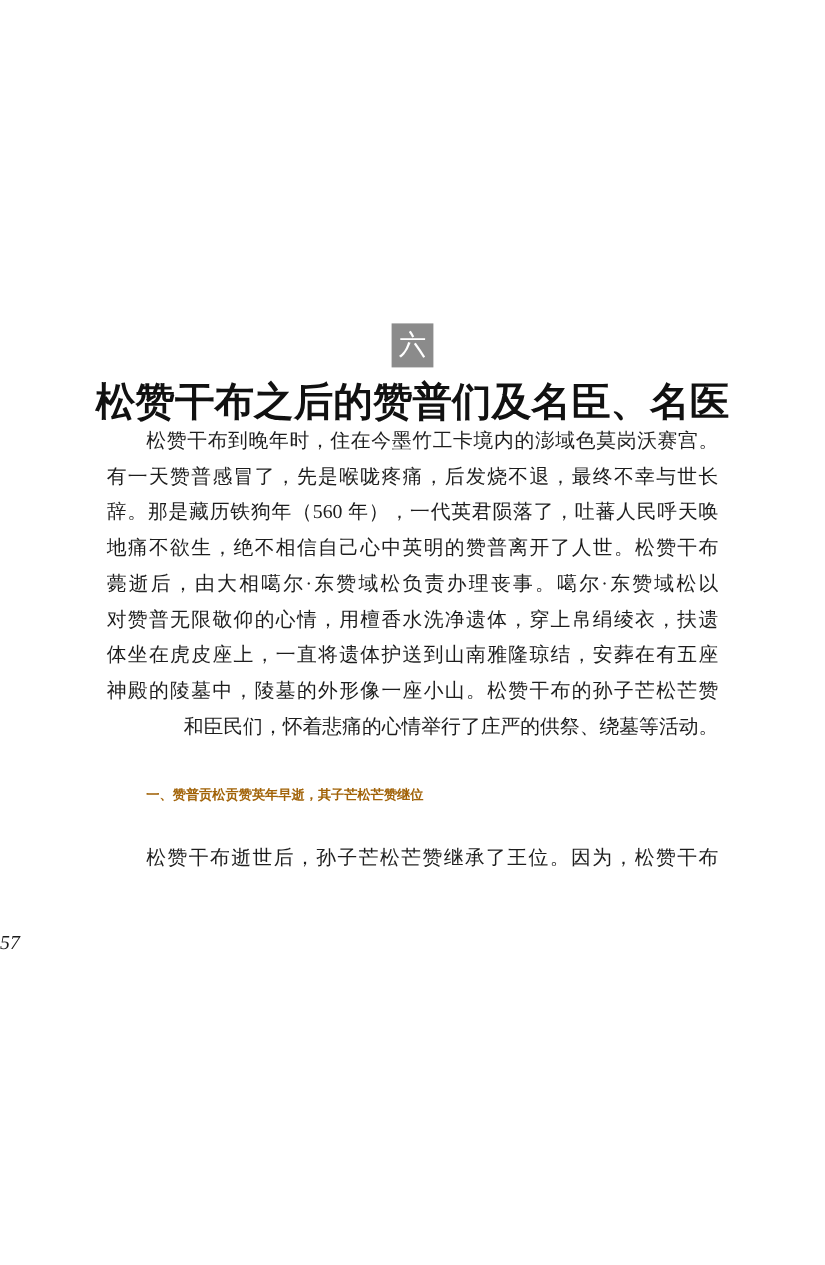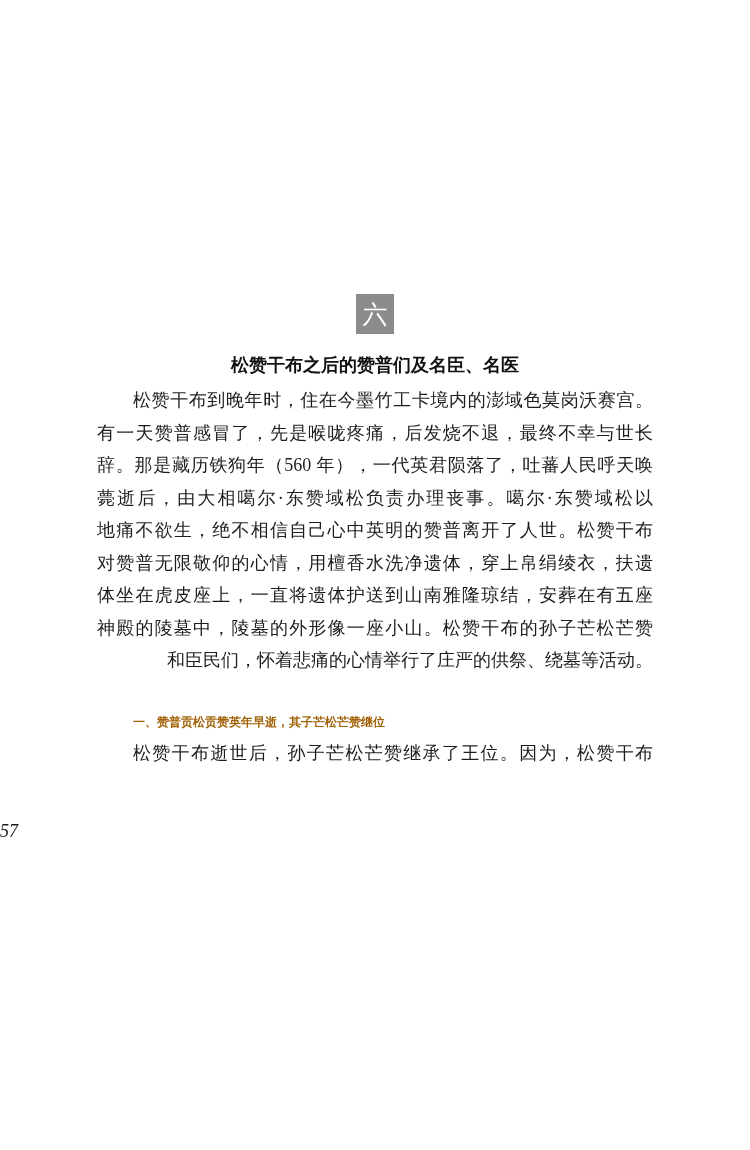--- a/index.html
+++ b/index.html
@@ -24,35 +24,35 @@
     color: var(--badge-text, #ffffff);
     display: flex;
     align-items: center;
     justify-content: center;
     font-size: 25px;
     line-height: 1;
   }
   .title {
     margin: 12px 0 0 0;
     text-align: center;
-    font-size: 18px;
+    font-size: 36px;
     line-height: 38px;
     font-weight: bold;
     color: #111111;
     font-family: "Liberation Serif", "DejaVu Serif", serif;
   }
   .para {
     margin-left: 97px;
     margin-right: 97px;
     font-size: 18px;
     line-height: 32.5px;
     color: var(--body-text, #1d1d1d);
   }
   .para1 { }
-  .para2 { }
+  .para2 { margin-top: 26px; }
   .line { text-align: right; }
   .indent { text-indent: 2em; }
   .just {
     text-align: justify;
     text-align-last: justify;
     text-justify: inter-character;
   }
   .heading {
     margin: 30px 97px 0 133px;
     font-family: "Liberation Sans", "DejaVu Sans", sans-serif;
@@ -79,22 +79,22 @@
   <div class="badge">
     <span>六</span>
   </div>
 
   <h1 class="title">松赞干布之后的赞普们及名臣、名医</h1>
 
   <div class="para para1">
     <div class="line indent just">松赞干布到晚年时，住在今墨竹工卡境内的澎域色莫岗沃赛宫。</div>
     <div class="line just">有一天赞普感冒了，先是喉咙疼痛，后发烧不退，最终不幸与世长</div>
     <div class="line just">辞。那是藏历铁狗年（560 年），一代英君陨落了，吐蕃人民呼天唤</div>
+    <div class="line just">地痛不欲生，绝不相信自己心中英明的赞普离开了人世。松赞干布</div>
     <div class="line just">薨逝后，由大相噶尔·东赞域松负责办理丧事。噶尔·东赞域松以</div>
-    <div class="line just">地痛不欲生，绝不相信自己心中英明的赞普离开了人世。松赞干布</div>
     <div class="line just">对赞普无限敬仰的心情，用檀香水洗净遗体，穿上帛绢绫衣，扶遗</div>
     <div class="line just">体坐在虎皮座上，一直将遗体护送到山南雅隆琼结，安葬在有五座</div>
     <div class="line just">神殿的陵墓中，陵墓的外形像一座小山。松赞干布的孙子芒松芒赞</div>
     <div class="line">和臣民们，怀着悲痛的心情举行了庄严的供祭、绕墓等活动。</div>
   </div>
 
   <h2 class="heading">一、赞普贡松贡赞英年早逝，其子芒松芒赞继位</h2>
 
   <div class="para para2">
     <div class="line indent just">松赞干布逝世后，孙子芒松芒赞继承了王位。因为，松赞干布</div>

